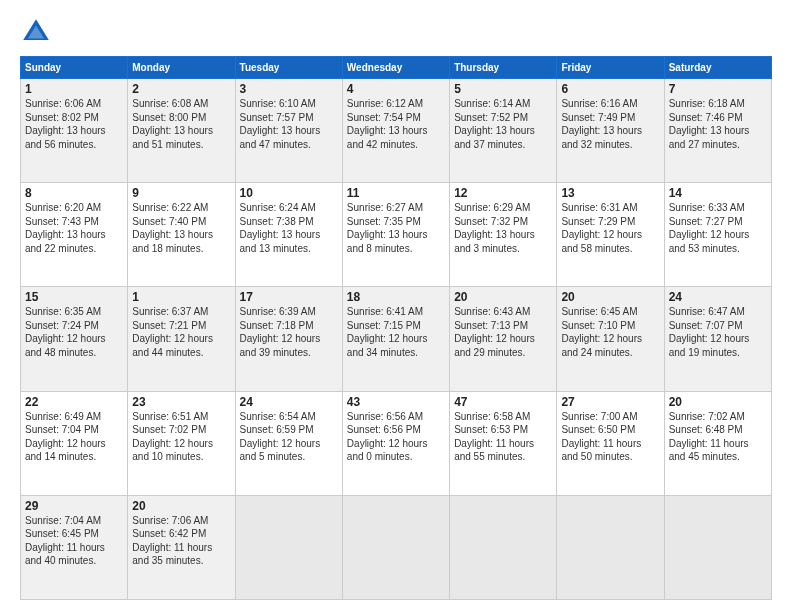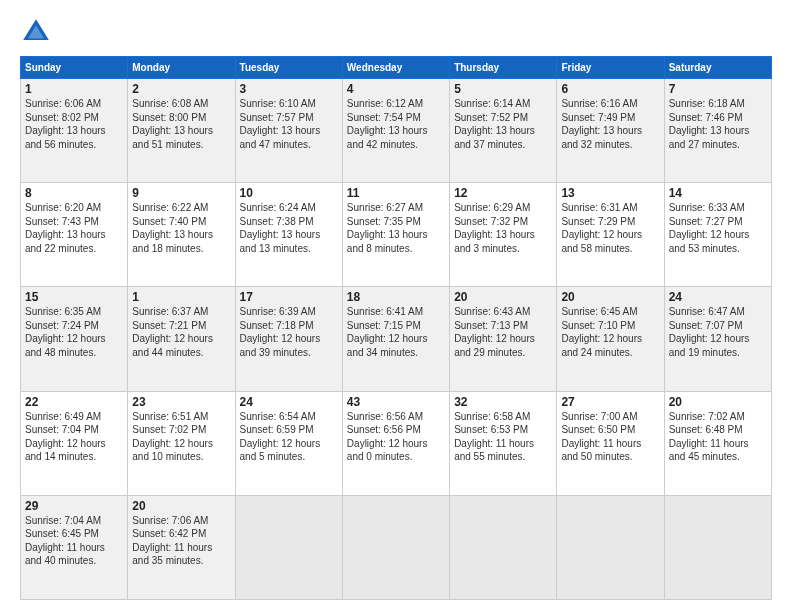--- a/index.html
+++ b/index.html
@@ -233,21 +233,21 @@
           </td>
           <td>
             <span class="day-num">24</span>
             <div class="day-info">Sunrise: 6:54 AM<br>Sunset: 6:59 PM<br>Daylight: 12 hours<br>and 5 minutes.</div>
           </td>
           <td>
             <span class="day-num">43</span>
             <div class="day-info">Sunrise: 6:56 AM<br>Sunset: 6:56 PM<br>Daylight: 12 hours<br>and 0 minutes.</div>
           </td>
           <td>
-            <span class="day-num">32</span>
+            <span class="day-num">47</span>
             <div class="day-info">Sunrise: 6:58 AM<br>Sunset: 6:53 PM<br>Daylight: 11 hours<br>and 55 minutes.</div>
           </td>
           <td>
             <span class="day-num">27</span>
             <div class="day-info">Sunrise: 7:00 AM<br>Sunset: 6:50 PM<br>Daylight: 11 hours<br>and 50 minutes.</div>
           </td>
           <td>
             <span class="day-num">20</span>
             <div class="day-info">Sunrise: 7:02 AM<br>Sunset: 6:48 PM<br>Daylight: 11 hours<br>and 45 minutes.</div>
           </td>

